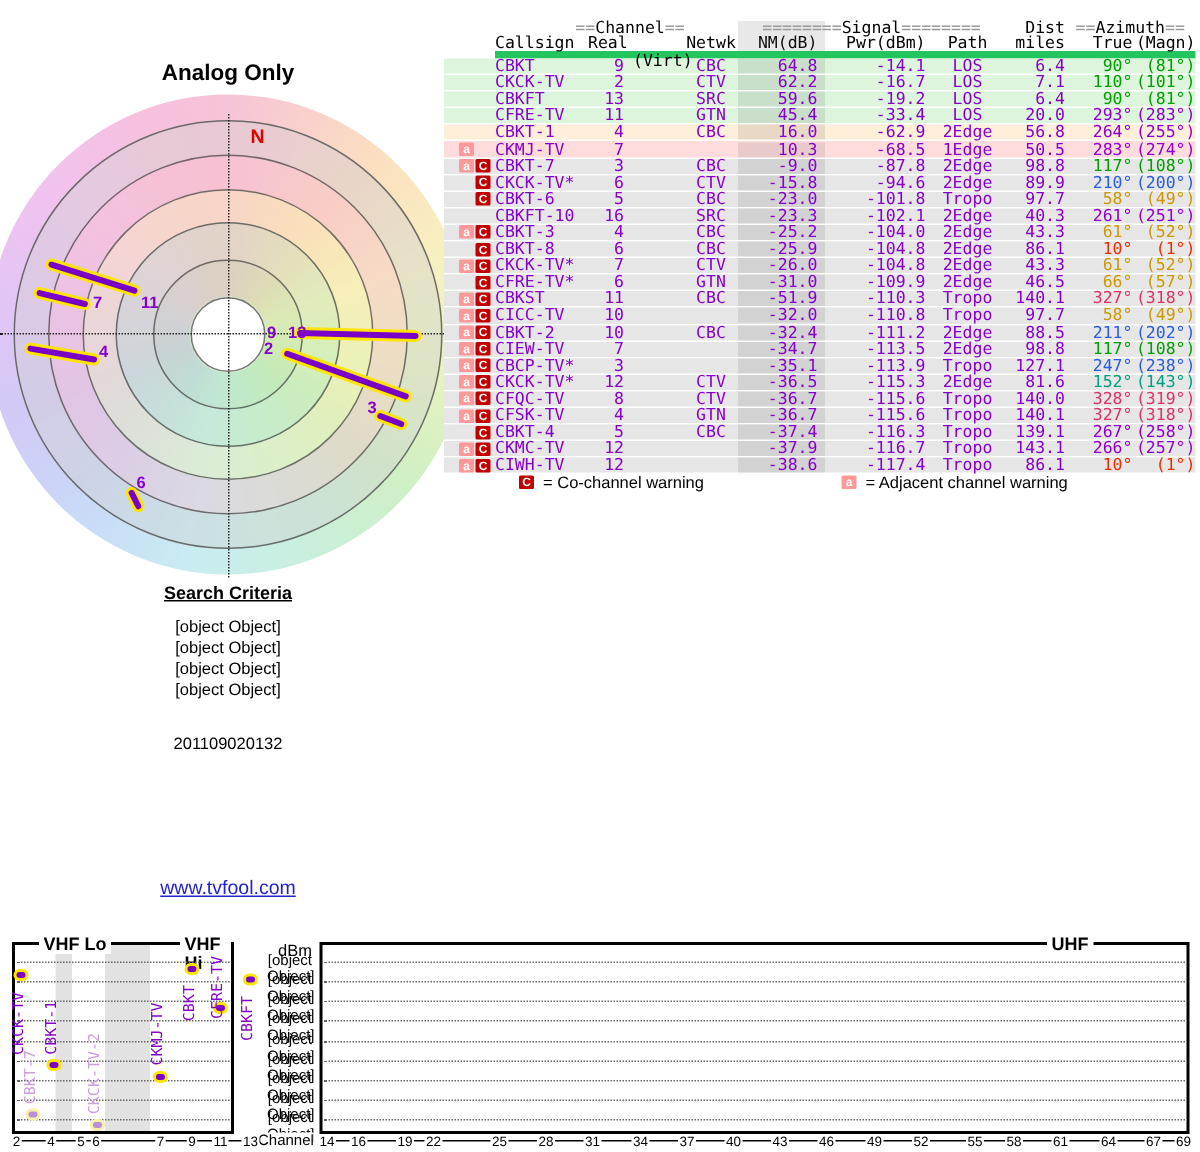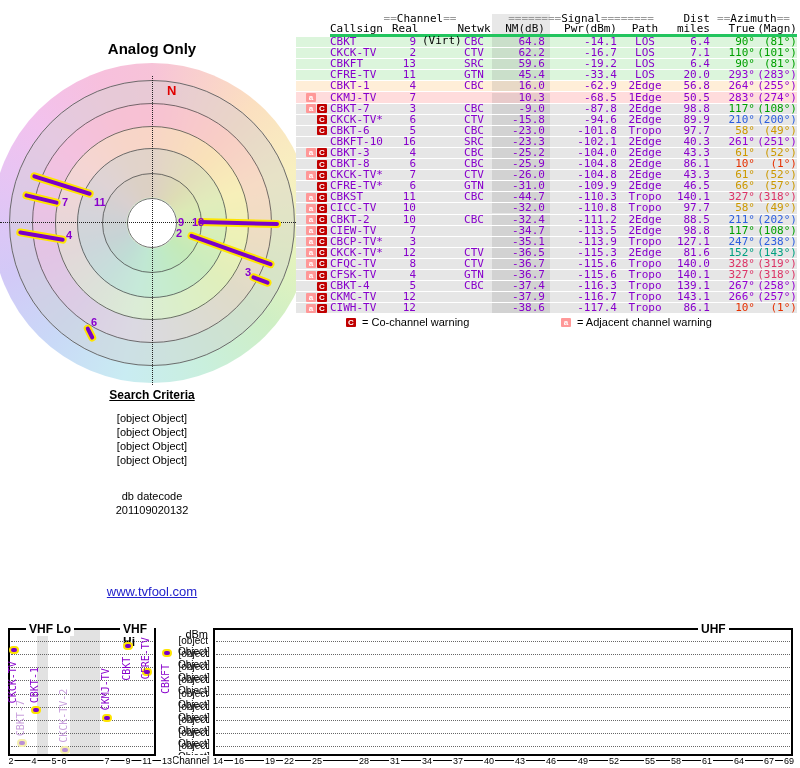--- a/index.html
+++ b/index.html
@@ -47,21 +47,21 @@
     font:11px "DejaVu Sans Mono",monospace;color:#8800cc;}
   #nm-band{position:absolute;left:196px;top:0;width:58px;height:20px;background:rgba(90,90,90,.14);}
   .h1{position:relative;height:10px;line-height:10px;color:#000;}
   .h1 span.seg{position:absolute;}
   .heq{color:#9a9a9a;}
   #h1-channel{left:86px;width:76px;text-align:center;}
   #h1-signal{left:196px;width:178px;text-align:center;}
   #h1-dist{left:374px;width:40px;text-align:right;}
   #h1-az{left:414px;width:87px;text-align:center;}
   .h2{display:flex;height:10px;line-height:10px;color:#000;margin-left:34px;
-    border-bottom:3px solid #22c55e;}
+    border-bottom:5px solid #22c55e;}
   .trow{display:flex;height:11.1px;line-height:10px;border-bottom:1px solid #fff;
     box-sizing:border-box;align-items:center;}
   .c-wd{width:34px;display:flex;justify-content:flex-end;gap:1px;padding-right:3px;box-sizing:border-box;}
   .c-cs{width:62px;}
   .c-re{width:24px;text-align:right;}
   .c-vi{width:40px;padding-left:6px;box-sizing:border-box;margin-top:12px;}
   .c-nw{width:36px;text-align:center;}
   .c-nm{width:58px;text-align:right;padding-right:5px;box-sizing:border-box;background:rgba(90,90,90,.14);}
   .h2 .c-nm{background:none;}
   .c-pw{width:70px;text-align:right;padding-right:3px;box-sizing:border-box;}
@@ -428,21 +428,21 @@
 
         <div class="trow" style="background-color: rgb(230, 230, 230);">
           <span class="c-wd">
             <span class="badge a">a</span>
             <span class="badge c">C</span>
           </span>
           <span class="c-cs">CBKST</span>
           <span class="c-re">11</span>
           <span class="c-vi"></span>
           <span class="c-nw">CBC</span>
-          <span class="c-nm">-44.7</span>
+          <span class="c-nm">-51.9</span>
           <span class="c-pw">-110.3</span>
           <span class="c-pa">Tropo</span>
           <span class="c-mi">140.1</span>
           <span class="c-tr" style="color: rgb(221, 51, 102);">327°</span>
           <span class="c-mg" style="color: rgb(221, 51, 102);">(318°)</span>
         </div>
 
         <div class="trow" style="background-color: rgb(230, 230, 230);">
           <span class="c-wd">
             <span class="badge a">a</span>
@@ -625,21 +625,20 @@
   <div id="criteria">
     <div class="ctitle">Search Criteria</div>
     <div>
 
     <div class="cline">[object Object]</div>
         <div class="cline">[object Object]</div>
         <div class="cline">[object Object]</div>
         <div class="cline">[object Object]</div>
       </div>
     <div class="dcode">
-      <div>db datecode</div>
       <div>201109020132</div>
     </div>
   </div>
 
   <div id="sitelink">
     <a href="#">www.tvfool.com</a>
   </div>
 
   <div id="spectrum">
     <div class="panel" id="vhf-panel">
@@ -695,21 +694,21 @@
         <span class="chtick" style="left: 128px;">9</span>
         <span class="chtick" style="left: 147px;">11</span>
         <span class="chtick" style="left: 167px;">13</span>
       </div>
     <div id="uhf-ticks">
 
     <span class="chtick" style="left: 218px;">14</span>
         <span class="chtick" style="left: 239px;">16</span>
         <span class="chtick" style="left: 270px;">19</span>
         <span class="chtick" style="left: 289px;">22</span>
-        <span class="chtick" style="left: 317px;">25</span>
+        <span class="chtick" style="left: 333px;">25</span>
         <span class="chtick" style="left: 364px;">28</span>
         <span class="chtick" style="left: 395px;">31</span>
         <span class="chtick" style="left: 427px;">34</span>
         <span class="chtick" style="left: 458px;">37</span>
         <span class="chtick" style="left: 489px;">40</span>
         <span class="chtick" style="left: 520px;">43</span>
         <span class="chtick" style="left: 551px;">46</span>
         <span class="chtick" style="left: 583px;">49</span>
         <span class="chtick" style="left: 614px;">52</span>
         <span class="chtick" style="left: 650px;">55</span>

